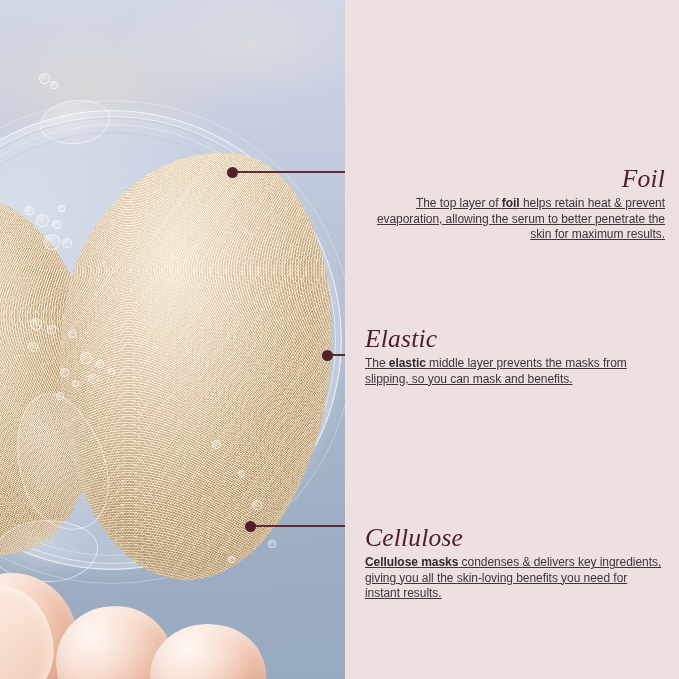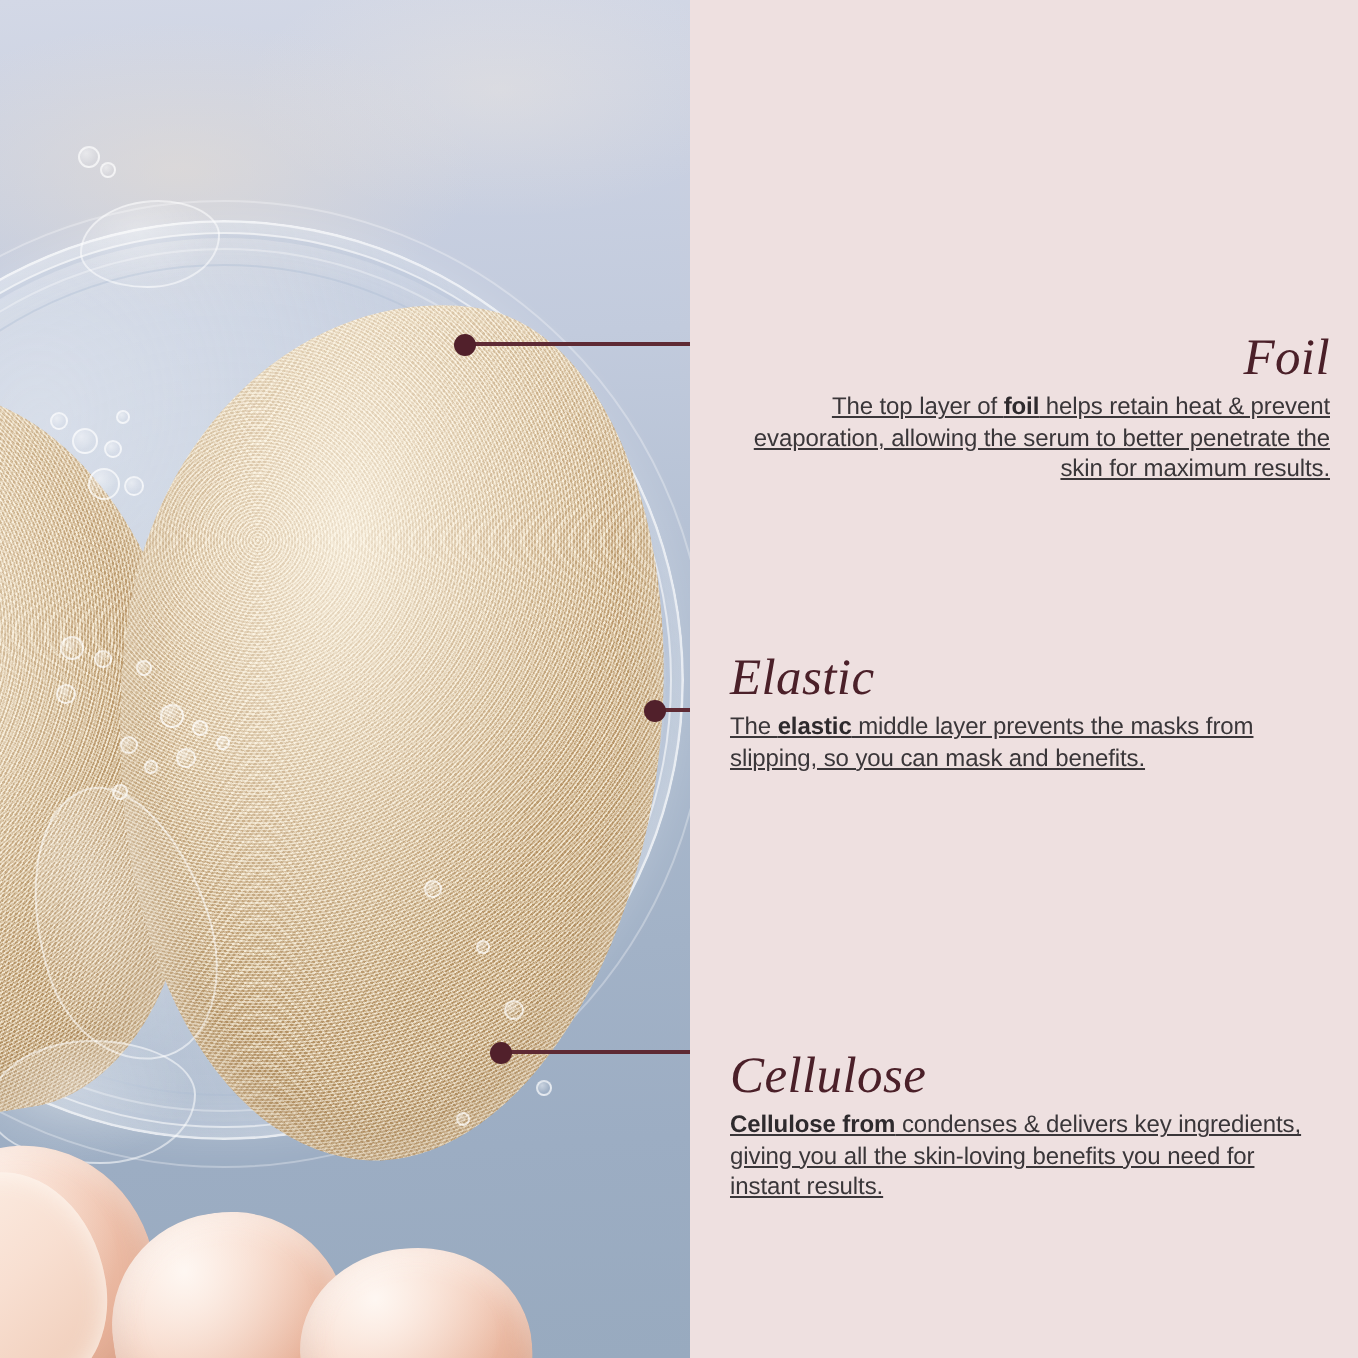--- a/index.html
+++ b/index.html
@@ -267,17 +267,17 @@
       <p class="section-body"><span>The top layer of </span><b>foil</b><span> helps retain heat &amp; prevent evaporation, allowing the serum to better penetrate the skin for maximum results.</span></p>
     </div>
 
     <div class="section" id="section-elastic">
       <div class="section-title">Elastic</div>
       <p class="section-body"><span>The </span><b>elastic</b><span> middle layer prevents the masks from slipping, so you can mask and benefits.</span></p>
     </div>
 
     <div class="section" id="section-cellulose">
       <div class="section-title">Cellulose</div>
-      <p class="section-body"><b>Cellulose from</b><span> condenses &amp; delivers key ingredients, giving you all the skin-loving benefits you need for instant results.</span></p>
+      <p class="section-body"><b>Cellulose masks</b><span> condenses &amp; delivers key ingredients, giving you all the skin-loving benefits you need for instant results.</span></p>
     </div>
 
   </div>
 </div>
 
 </body></html>

